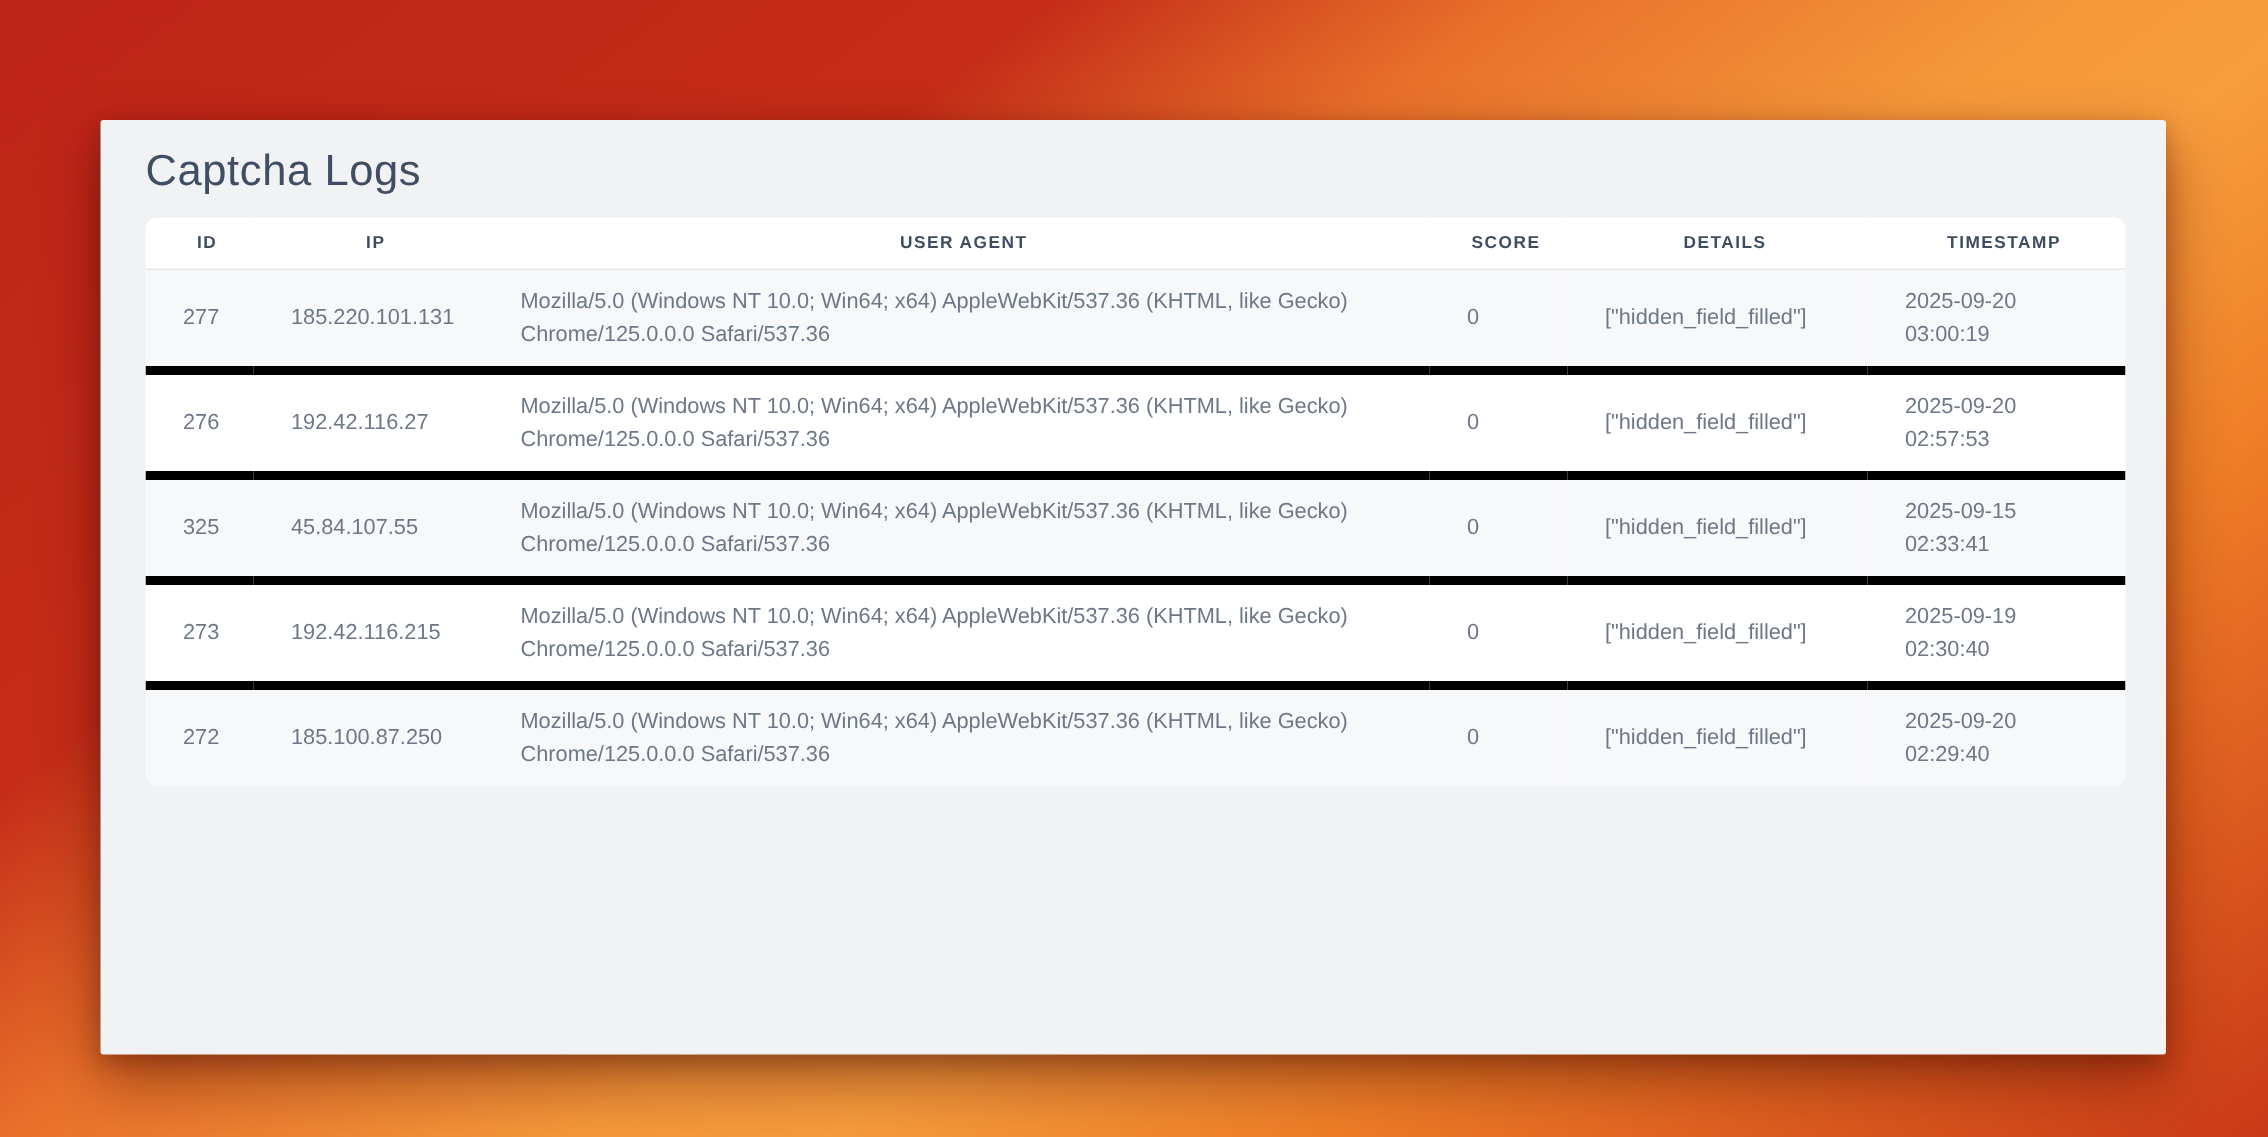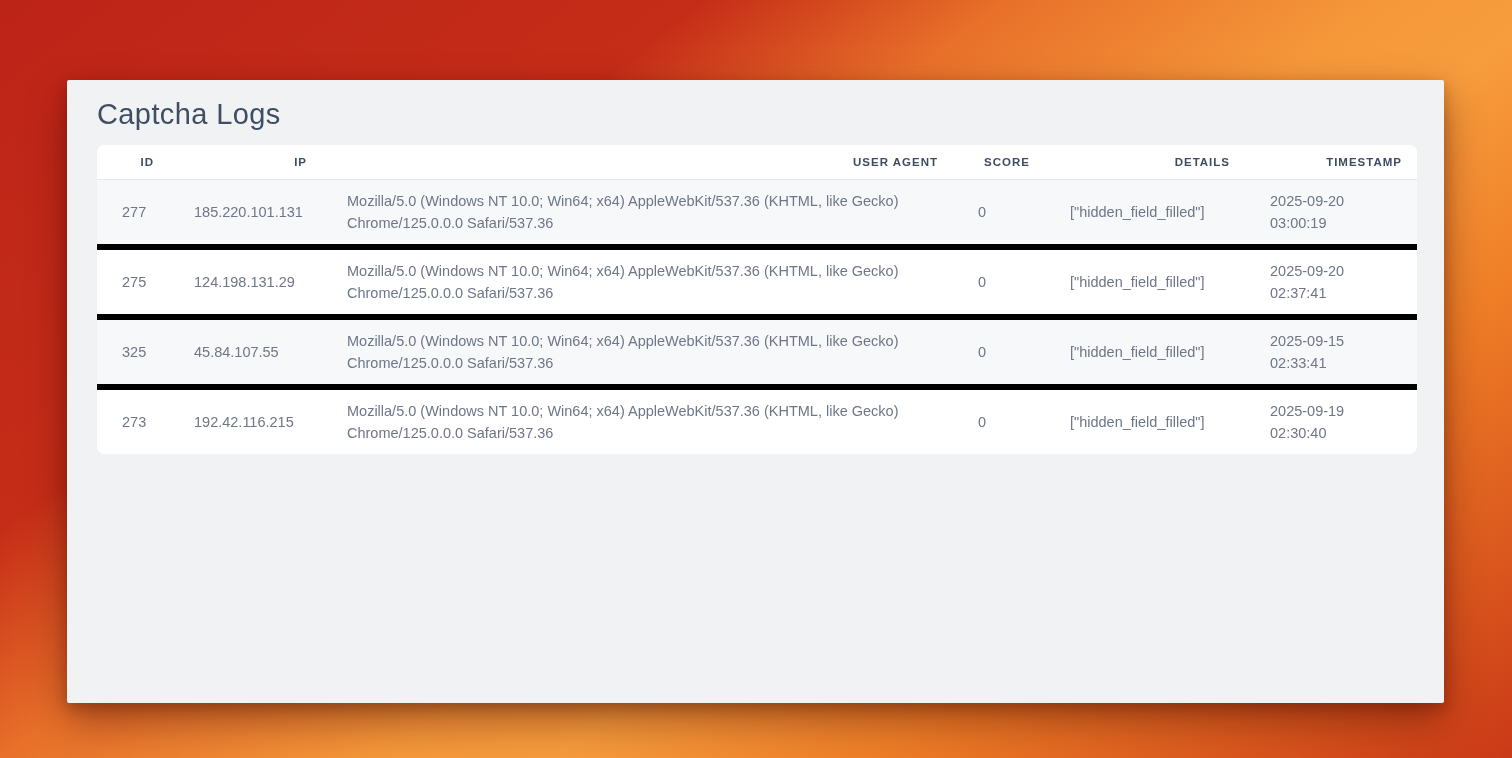--- a/index.html
+++ b/index.html
@@ -40,21 +40,21 @@
     font-size: 14.5px;
   }
   col.c-id        { width: 72px; }
   col.c-ip        { width: 153px; }
   col.c-user_agent{ width: 631px; }
   col.c-score     { width: 92px; }
   col.c-details   { width: 200px; }
   col.c-timestamp { width: 172px; }
   thead th {
     padding: 11px 15px 11px 25px;
-    text-align: right;
+    text-align: center;
     font-size: 11.5px;
     font-weight: 700;
     letter-spacing: 1px;
     color: #3e4c61;
     background: #ffffff;
     border-bottom: 1px solid #e3e6ea;
     text-transform: uppercase;
     white-space: nowrap;
   }
   tbody td {
@@ -100,39 +100,47 @@
       <tbody>
           <tr>
     <td class="cell-id">277</td>
     <td class="cell-ip">185.220.101.131</td>
     <td class="cell-user_agent">Mozilla/5.0 (Windows NT 10.0; Win64; x64) AppleWebKit/537.36 (KHTML, like Gecko) Chrome/125.0.0.0 Safari/537.36</td>
     <td class="cell-score">0</td>
     <td class="cell-details">["hidden_field_filled"]</td>
     <td class="cell-timestamp">2025-09-20 03:00:19</td>
   </tr>
           <tr>
-    <td class="cell-id">275</td>
-    <td class="cell-ip">124.198.131.29</td>
+    <td class="cell-id">276</td>
+    <td class="cell-ip">192.42.116.27</td>
     <td class="cell-user_agent">Mozilla/5.0 (Windows NT 10.0; Win64; x64) AppleWebKit/537.36 (KHTML, like Gecko) Chrome/125.0.0.0 Safari/537.36</td>
     <td class="cell-score">0</td>
     <td class="cell-details">["hidden_field_filled"]</td>
-    <td class="cell-timestamp">2025-09-20 02:37:41</td>
+    <td class="cell-timestamp">2025-09-20 02:57:53</td>
   </tr>
           <tr>
     <td class="cell-id">325</td>
     <td class="cell-ip">45.84.107.55</td>
     <td class="cell-user_agent">Mozilla/5.0 (Windows NT 10.0; Win64; x64) AppleWebKit/537.36 (KHTML, like Gecko) Chrome/125.0.0.0 Safari/537.36</td>
     <td class="cell-score">0</td>
     <td class="cell-details">["hidden_field_filled"]</td>
     <td class="cell-timestamp">2025-09-15 02:33:41</td>
   </tr>
           <tr>
     <td class="cell-id">273</td>
     <td class="cell-ip">192.42.116.215</td>
     <td class="cell-user_agent">Mozilla/5.0 (Windows NT 10.0; Win64; x64) AppleWebKit/537.36 (KHTML, like Gecko) Chrome/125.0.0.0 Safari/537.36</td>
     <td class="cell-score">0</td>
     <td class="cell-details">["hidden_field_filled"]</td>
     <td class="cell-timestamp">2025-09-19 02:30:40</td>
   </tr>
+          <tr>
+    <td class="cell-id">272</td>
+    <td class="cell-ip">185.100.87.250</td>
+    <td class="cell-user_agent">Mozilla/5.0 (Windows NT 10.0; Win64; x64) AppleWebKit/537.36 (KHTML, like Gecko) Chrome/125.0.0.0 Safari/537.36</td>
+    <td class="cell-score">0</td>
+    <td class="cell-details">["hidden_field_filled"]</td>
+    <td class="cell-timestamp">2025-09-20 02:29:40</td>
+  </tr>
         </tbody>
     </table>
   </div>
 </div>
 
 </body></html>

